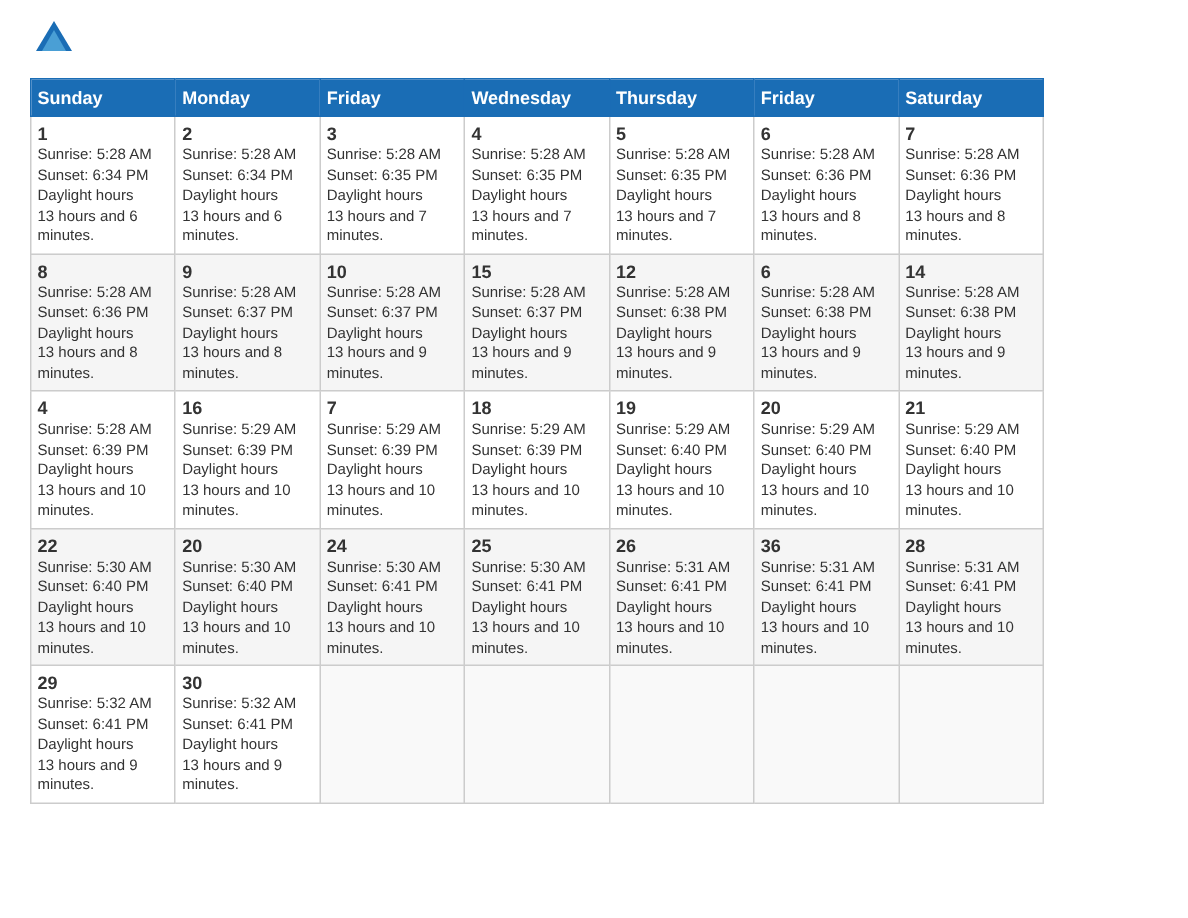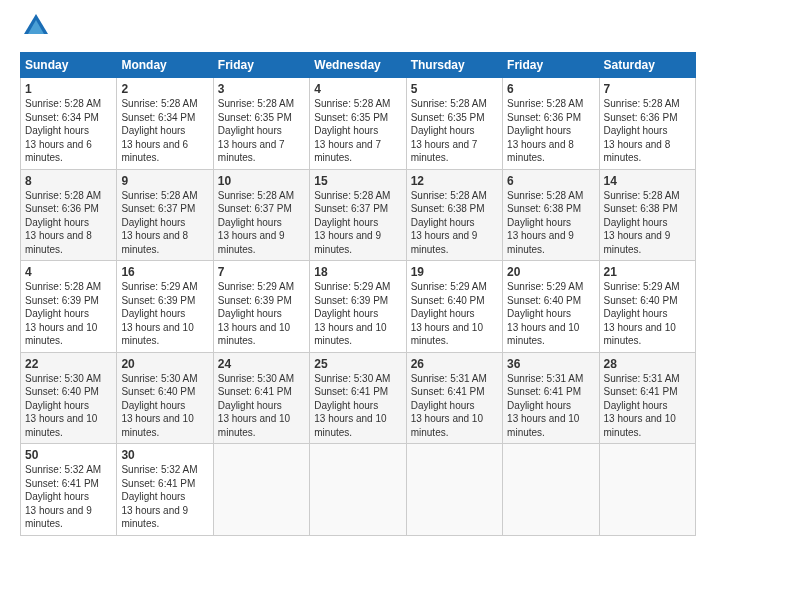--- a/index.html
+++ b/index.html
@@ -383,21 +383,21 @@
         <div class="day-info">
           Sunrise: 5:31 AM<br>
           Sunset: 6:41 PM<br>
           Daylight hours<br>
           13 hours and 10 minutes.
         </div>
       </td>
         </tr>
         <tr>
           <td>
-        <span class="day-number">50</span>
+        <span class="day-number">29</span>
         <div class="day-info">
           Sunrise: 5:32 AM<br>
           Sunset: 6:41 PM<br>
           Daylight hours<br>
           13 hours and 9 minutes.
         </div>
       </td>
           <td>
         <span class="day-number">30</span>
         <div class="day-info">

